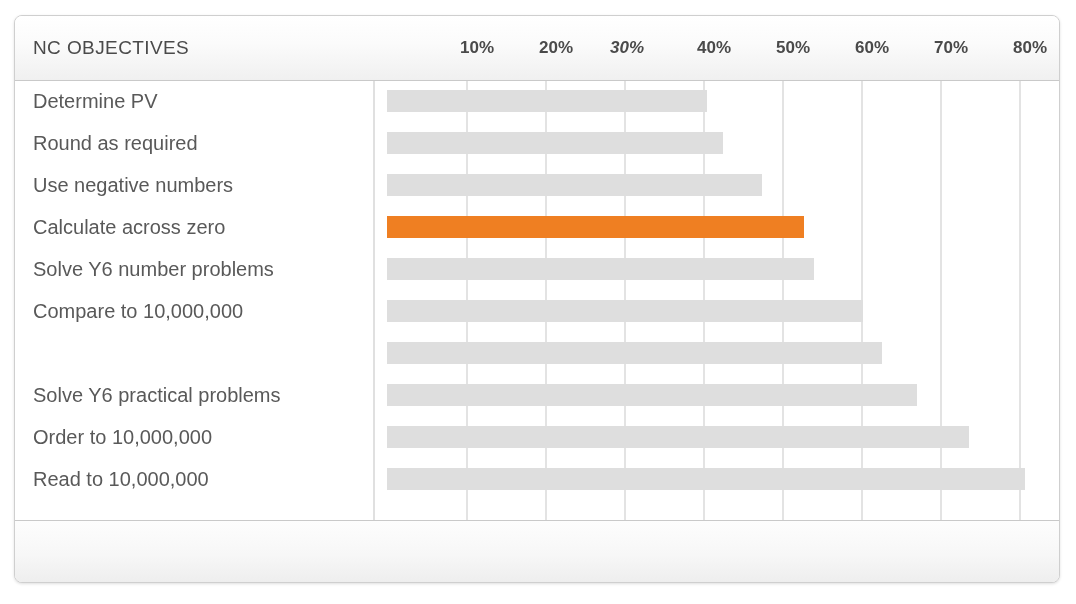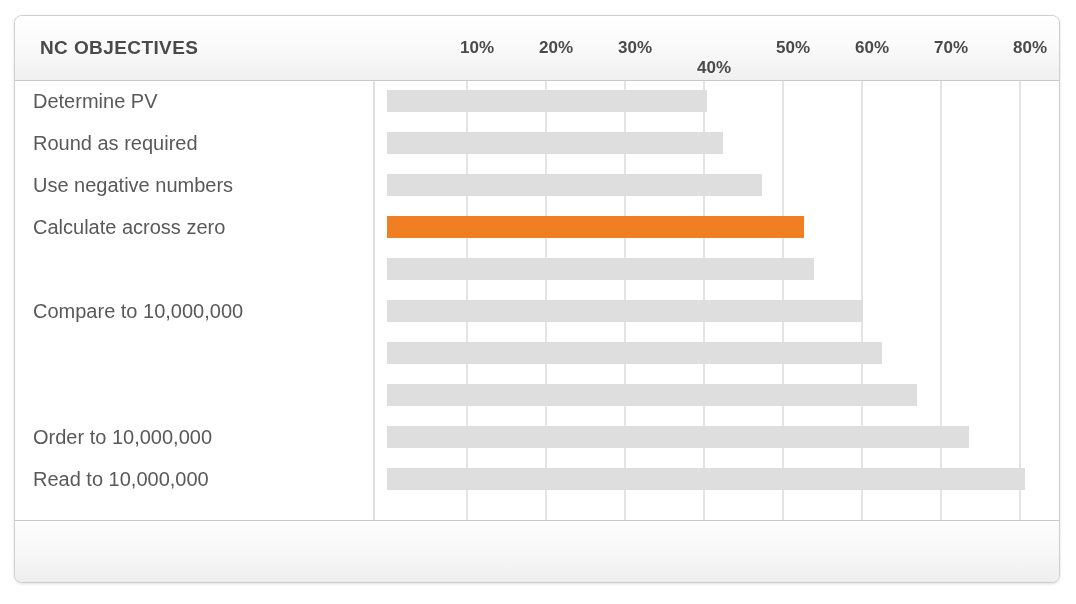--- a/index.html
+++ b/index.html
@@ -44,25 +44,25 @@
     left: 0;
     top: 0;
     width: 100%;
     height: 65px;
     box-sizing: border-box;
     background: linear-gradient(to bottom, #ffffff 0%, #fbfbfb 42%, #f0f0f0 100%);
     border-bottom: 1px solid #c9c9c9;
   }
   .header-title {
     position: absolute;
-    left: 25px;
+    left: 18px;
     top: 50%;
     transform: translateY(-50%);
     font-size: 19px;
-    font-weight: bold;
+    font-weight: normal;
     letter-spacing: 0.4px;
     color: #4a4a4a;
     white-space: nowrap;
   }
   .axis-labels {
     position: absolute;
     left: 358px;
     top: 0;
     right: 0;
     height: 100%;
@@ -153,36 +153,38 @@
 
 <div id="stage">
 
   <div class="card">
 
     <div class="chart-header">
       <div class="header-title">NC OBJECTIVES</div>
       <div class="axis-labels">
           <div class="axis-label" style="left: 104px;">10%</div>
           <div class="axis-label" style="left: 183px;">20%</div>
-          <div class="axis-label" style="left: 262px;">30%</div>
-          <div class="axis-label" style="left: 341px; margin-top: 20px;">40%</div>
+          <div class="axis-label" style="left: 254px; font-style: italic;">30%</div>
+          <div class="axis-label" style="left: 341px;">40%</div>
           <div class="axis-label" style="left: 420px;">50%</div>
           <div class="axis-label" style="left: 499px;">60%</div>
           <div class="axis-label" style="left: 578px;">70%</div>
           <div class="axis-label" style="left: 657px;">80%</div>
         </div>
     </div>
 
     <div class="chart-body">
       <div class="label-column">
           <div class="row-label" style="top: 41px;">Round as required</div>
           <div class="row-label" style="top: -1px;">Determine PV</div>
           <div class="row-label" style="top: 125px;">Calculate across zero</div>
           <div class="row-label" style="top: 83px;">Use negative numbers</div>
+          <div class="row-label" style="top: 167px;">Solve Y6 number problems</div>
           <div class="row-label" style="top: 209px;">Compare to 10,000,000</div>
+          <div class="row-label" style="top: 293px;">Solve Y6 practical problems</div>
           <div class="row-label" style="top: 335px;">Order to 10,000,000</div>
           <div class="row-label" style="top: 377px;">Read to 10,000,000</div>
         </div>
       <div class="plot-area">
         <div class="axis-line"></div>
       <div class="gridline" style="left: 93px; background: rgb(227, 227, 227);"></div>
           <div class="gridline" style="left: 172px; background: rgb(227, 227, 227);"></div>
           <div class="gridline" style="left: 251px; background: rgb(227, 227, 227);"></div>
           <div class="gridline" style="left: 330px; background: rgb(227, 227, 227);"></div>
           <div class="gridline" style="left: 409px; background: rgb(227, 227, 227);"></div>

